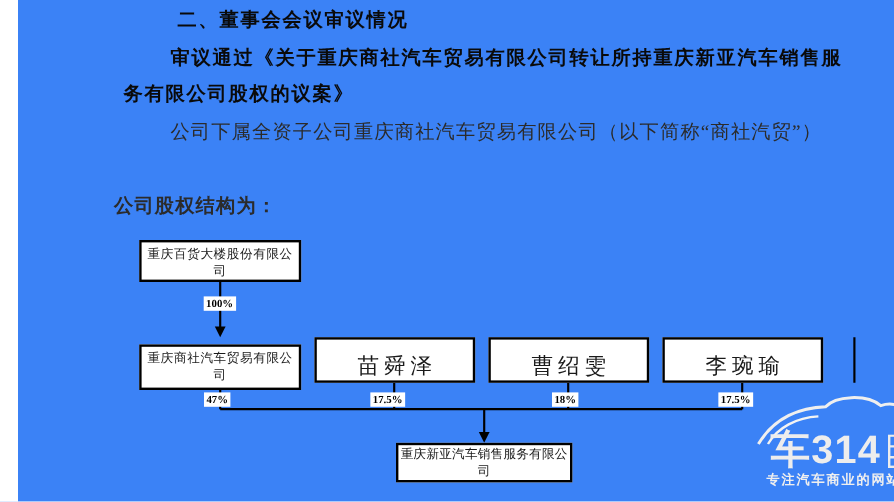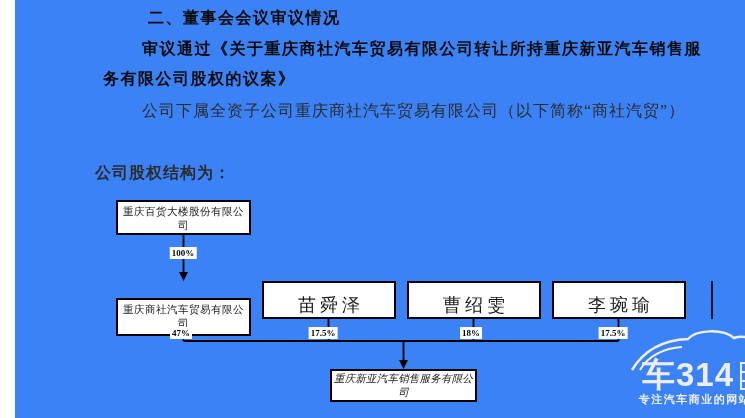--- a/index.html
+++ b/index.html
@@ -9,21 +9,21 @@
   }
   .txt{position:absolute;white-space:nowrap;color:#2b2b2b;font-size:16px;line-height:22px;}
   .bold{font-weight:bold;color:#0a0a0a;}
   .box{
     position:absolute;border:2px solid #000;background:#fff;
     display:flex;align-items:center;justify-content:center;
     color:#1a1a1a;text-align:center;box-sizing:border-box;z-index:3;
   }
   .company-name{font-size:10.5px;letter-spacing:0.5px;}
   .person-name{font-size:18px;letter-spacing:4px;text-indent:4px;align-items:flex-end;}
-  .bottom-name{font-size:10.5px;letter-spacing:0.2px;font-style:italic;}
+  .bottom-name{font-size:10.5px;letter-spacing:0.2px;}
   .pct{
     position:absolute;background:#fff;color:#000;font-weight:bold;
     font-size:9px;line-height:12px;padding:0 2px;z-index:4;
     transform:translateX(-50%);text-align:center;
   }
   svg.overlay{position:absolute;left:0;top:0;z-index:2;}
   
   #watermark{position:absolute;right:0;bottom:0;width:130px;height:92px;z-index:1;}
   #wm-text{
     position:absolute;left:12px;top:32px;
@@ -78,21 +78,21 @@
 
     <line x1="697" y1="281" x2="697" y2="319" stroke="#000" stroke-width="1.8"></line>
   </svg>
 
   <div class="box company-name" style="left:101px;top:200px;width:135px;height:35px;align-items:flex-end;">
     <span>重庆百货大楼股份有限公司</span>
   </div>
 
   <div class="pct" style="left:168px;top:247px;">100%</div>
 
-  <div class="box company-name" style="left:101px;top:298px;width:135px;height:38px;">
+  <div class="box company-name" style="left:101px;top:287px;width:135px;height:38px;">
     <span>重庆商社汽车贸易有限公司</span>
   </div>
   <div class="box person-name" style="left:247px;top:281px;width:134px;height:38px;">
     <span>苗舜泽</span>
   </div>
   <div class="box person-name" style="left:537px;top:281px;width:134px;height:38px;">
     <span>李琬瑜</span>
   </div>
   <div class="box person-name" style="left:392px;top:281px;width:134px;height:38px;">
     <span>曹绍雯</span>

